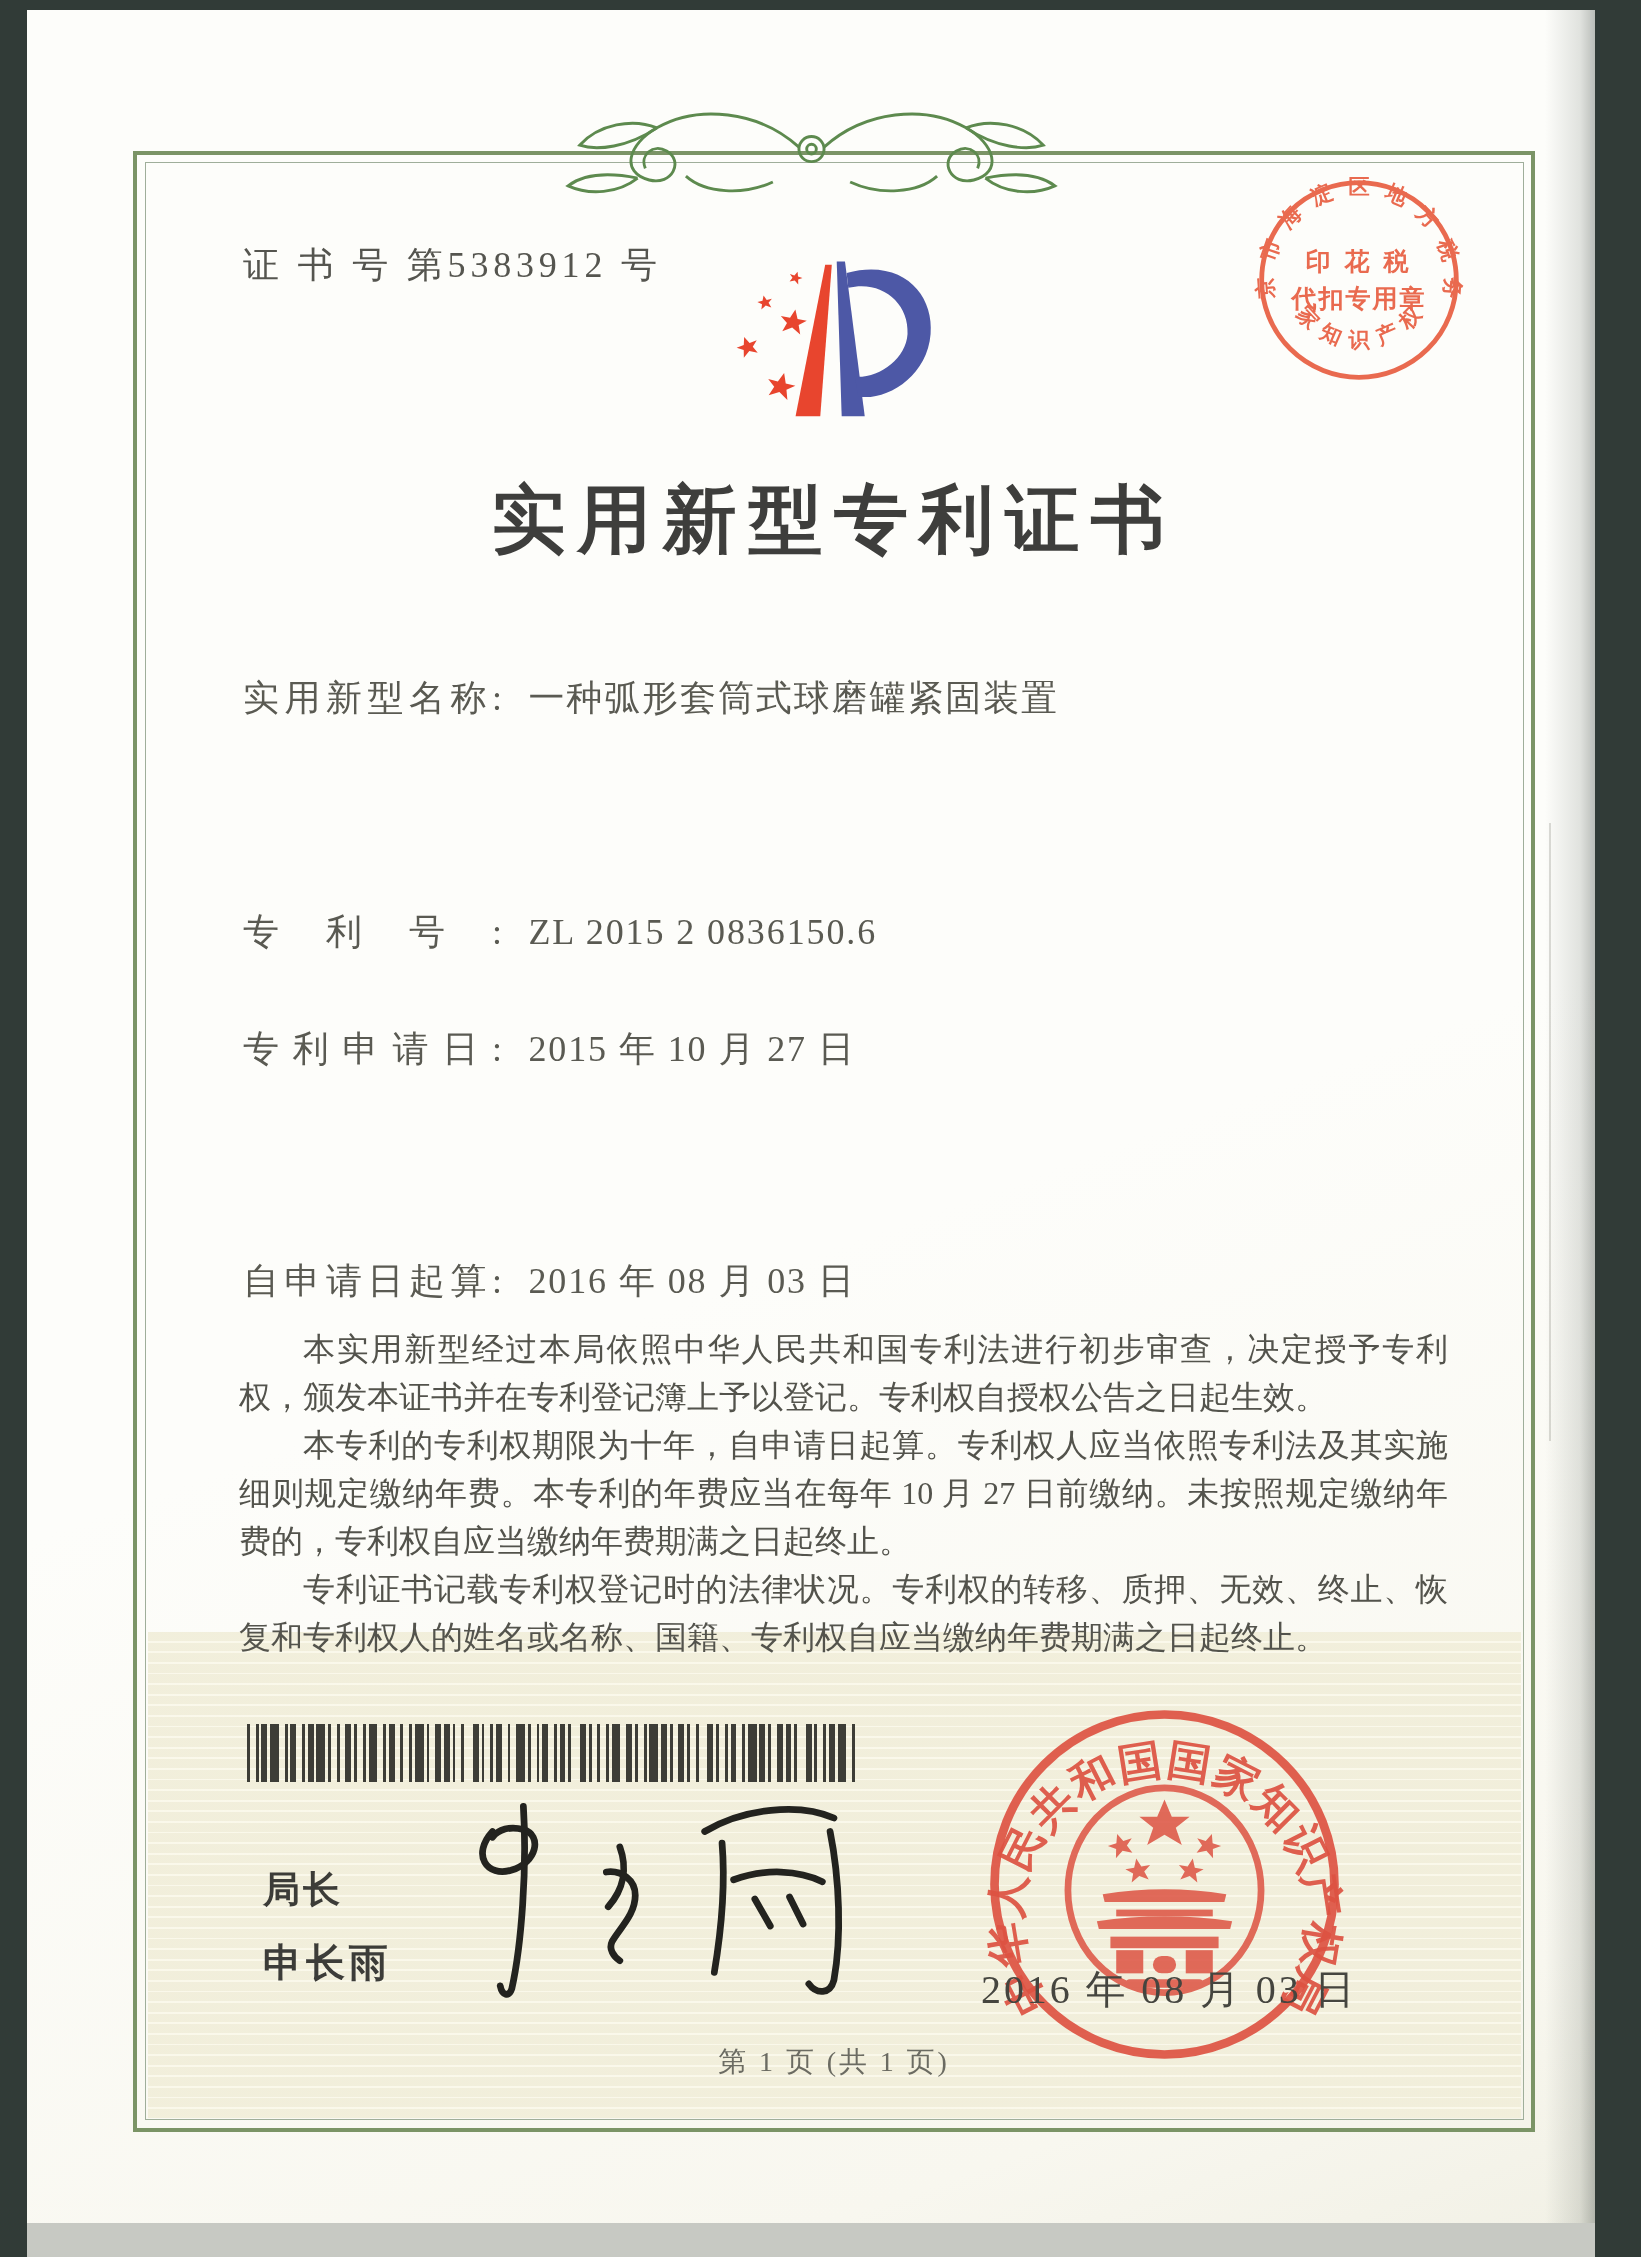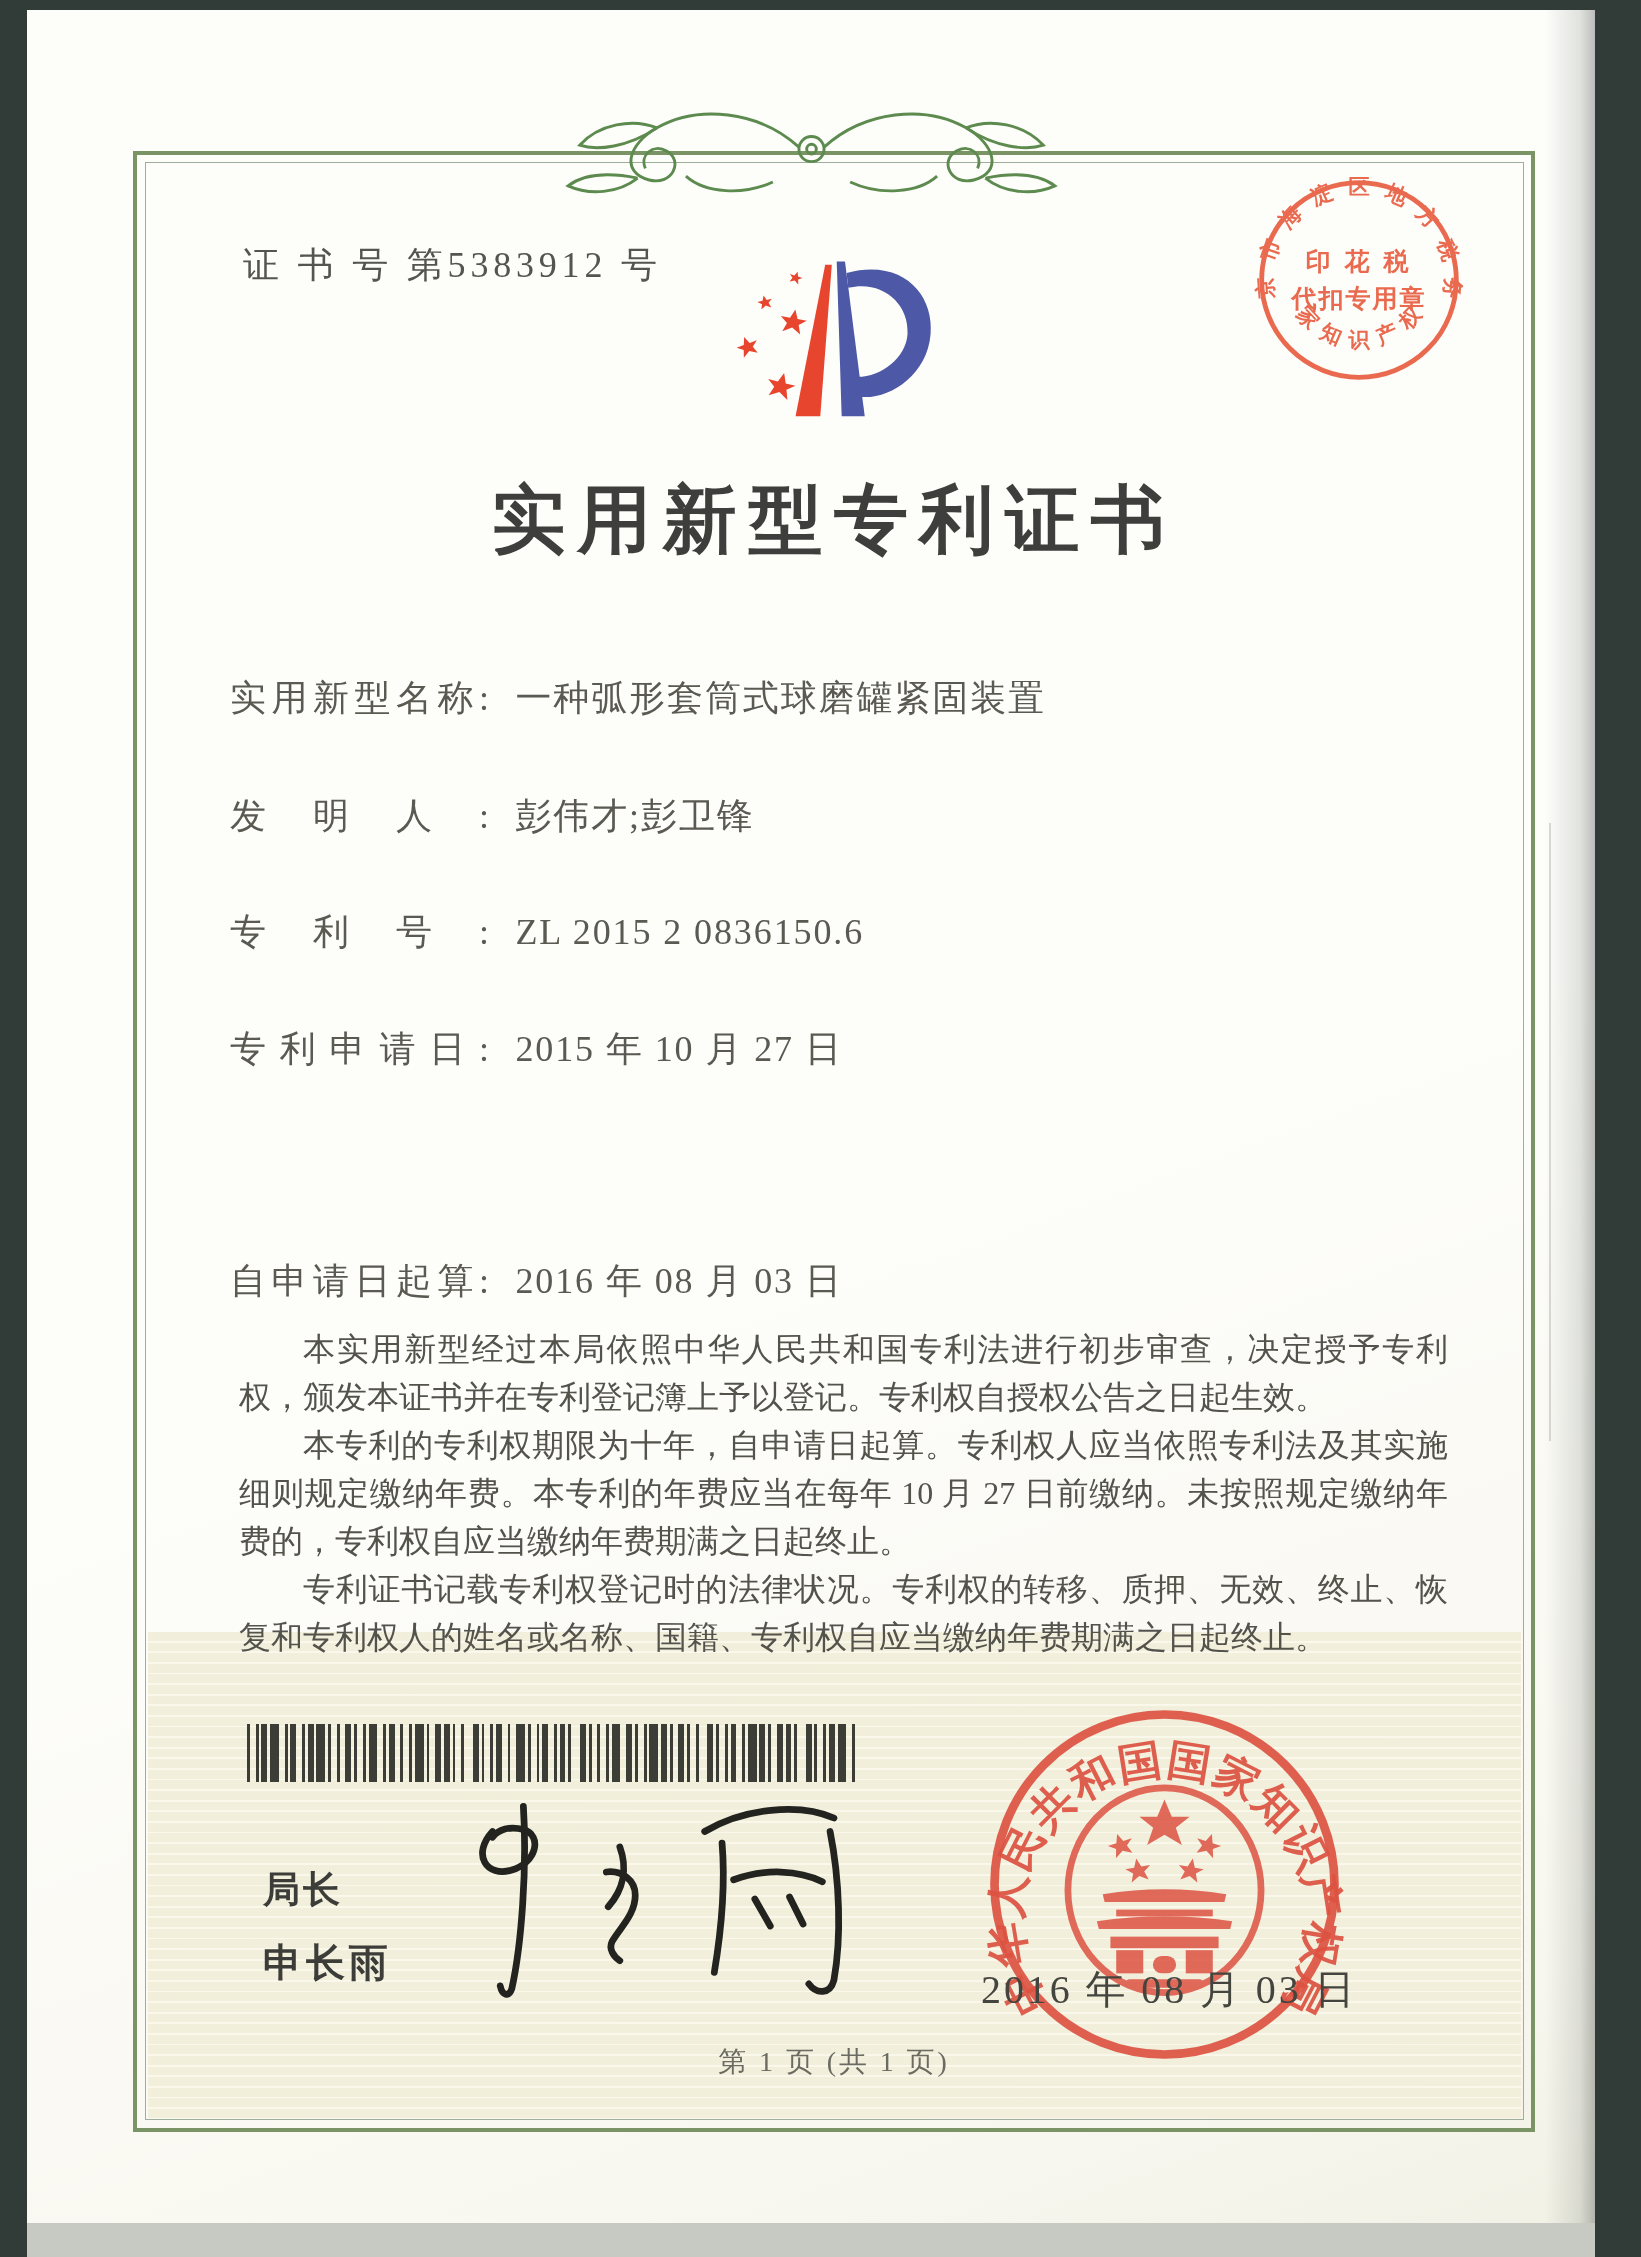--- a/index.html
+++ b/index.html
@@ -34,21 +34,21 @@
   .ornament { position:absolute; left:541px; top:89px; width:541px; height:126px; }
 
   .cert-no { position:absolute; left:243px; top:241px; font-size:36px; letter-spacing:4.8px;
              color:#55554f; white-space:nowrap; }
 
   .logo { position:absolute; left:705px; top:251px; width:247px; height:207px; }
 
   .title { position:absolute; left:134px; top:471px; width:1400px; text-align:center;
            font-size:74px; font-weight:700; letter-spacing:11.6px; color:#3e3e3c; white-space:nowrap; }
 
-  .field-row { position:absolute; left:230px; font-size:36px; color:#5a5a52; white-space:nowrap; }
+  .field-row { position:absolute; left:243px; font-size:36px; color:#5a5a52; white-space:nowrap; }
   .flabel { display:inline-block; width:259px; text-align:justify; text-align-last:justify; }
   .fvalue { margin-left:17.4px; letter-spacing:1.9px; }
   #f0 { top:674px; } #f1 { top:792px; } #f2 { top:908px; }
   #f3 { top:1025px; } #f4 { top:1141px; } #f5 { top:1257px; }
 
   .paragraphs { position:absolute; left:239px; top:1325px; width:1209px;
                 font-size:32px; line-height:48px; color:#53534c; text-align:justify; z-index:3; }
   .paragraphs p { text-indent:2em; }
 
   .barcode { position:absolute; left:247px; top:1724px; width:610px; height:58px;
@@ -119,24 +119,20 @@
       <path d="M160,12 L170,12 L194,200 L166,200 Z"></path>
       <path d="M172,26 C240,8 278,52 274,100 C270,152 220,182 186,176 L182,152 C212,154 244,130 246,100 C248,62 214,34 174,44 Z"></path>
     </g>
   </svg>
 
   <div class="title">实用新型专利证书</div>
 
   <div class="field-row" id="f0">
     <span class="flabel">实用新型名称:</span>
     <span class="fvalue">一种弧形套筒式球磨罐紧固装置</span>
-  </div>
-  <div class="field-row" id="f1">
-    <span class="flabel">发明人:</span>
-    <span class="fvalue">彭伟才;彭卫锋</span>
   </div>
   <div class="field-row" id="f2">
     <span class="flabel">专利号:</span>
     <span class="fvalue">ZL 2015 2 0836150.6</span>
   </div>
   <div class="field-row" id="f3">
     <span class="flabel">专利申请日:</span>
     <span class="fvalue">2015 年 10 月 27 日</span>
   </div>
   <div class="field-row" id="f5">

